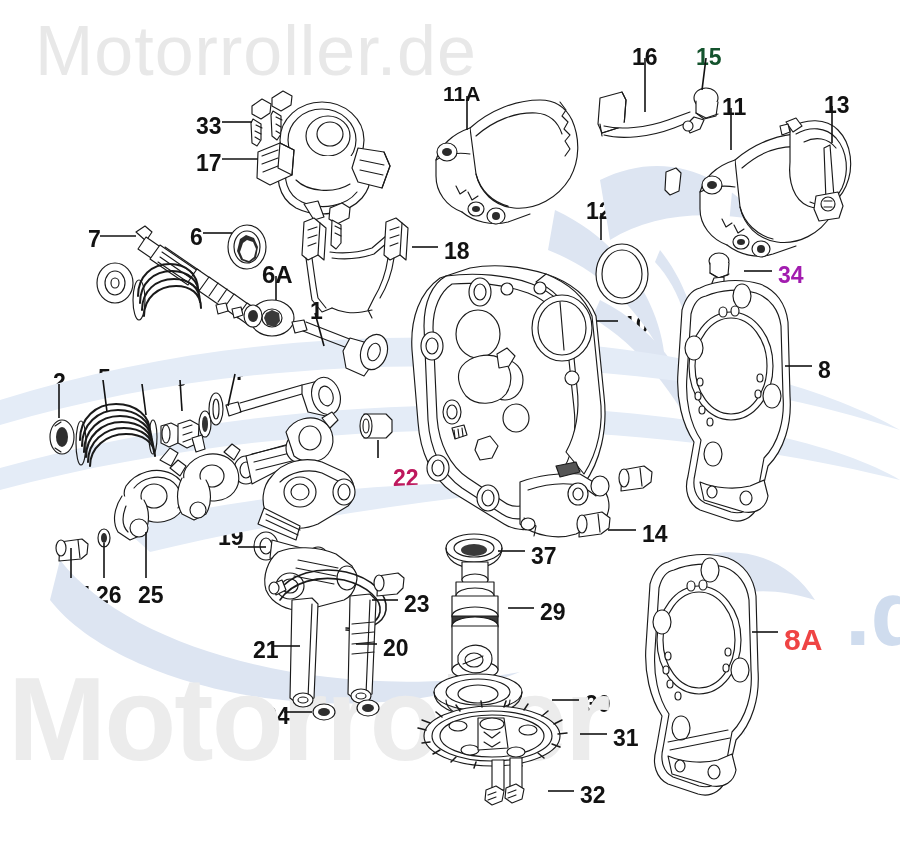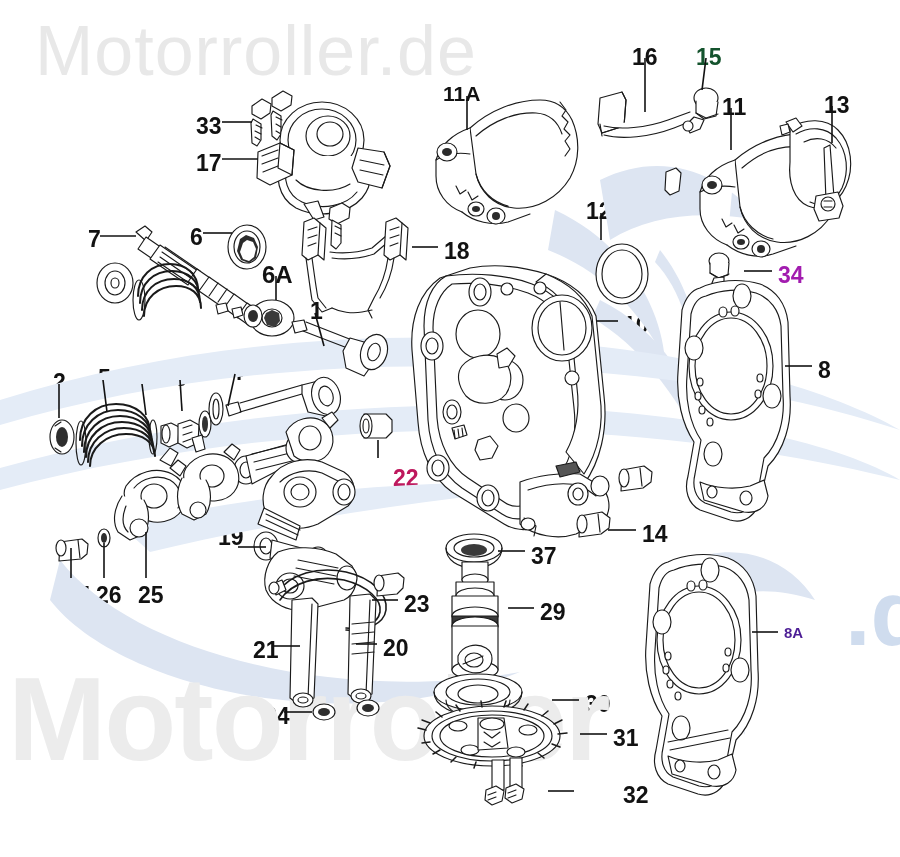--- a/index.html
+++ b/index.html
@@ -665,22 +665,22 @@
       <div class="lbl" style="left: 230px; top: 361px; font-size: 23px; color: rgb(18, 18, 18);">4</div>
       <div class="lbl" style="left: 377px; top: 467px; font-size: 23px; color: #be185d; margin-left: 16px;">22</div>
       <div class="lbl" style="left: 642px; top: 523px; font-size: 23px; color: rgb(18, 18, 18);">14</div>
       <div class="lbl" style="left: 531px; top: 545px; font-size: 23px; color: rgb(18, 18, 18);">37</div>
       <div class="lbl" style="left: 218px; top: 526px; font-size: 23px; color: rgb(18, 18, 18);">19</div>
       <div class="lbl" style="left: 64px; top: 584px; font-size: 23px; color: rgb(18, 18, 18);">27</div>
       <div class="lbl" style="left: 96px; top: 584px; font-size: 23px; color: rgb(18, 18, 18);">26</div>
       <div class="lbl" style="left: 138px; top: 584px; font-size: 23px; color: rgb(18, 18, 18);">25</div>
       <div class="lbl" style="left: 404px; top: 593px; font-size: 23px; color: rgb(18, 18, 18);">23</div>
       <div class="lbl" style="left: 540px; top: 601px; font-size: 23px; color: rgb(18, 18, 18);">29</div>
-      <div class="lbl" style="left: 784px; top: 625px; font-size: 15px; color: #4c1d95;">8A</div>
+      <div class="lbl" style="left: 784px; top: 625px; font-size: 30px; color: #ef4444;">8A</div>
       <div class="lbl" style="left: 253px; top: 639px; font-size: 23px; color: rgb(18, 18, 18);">21</div>
       <div class="lbl" style="left: 383px; top: 637px; font-size: 23px; color: rgb(18, 18, 18);">20</div>
       <div class="lbl" style="left: 585px; top: 693px; font-size: 23px; color: rgb(18, 18, 18);">30</div>
       <div class="lbl" style="left: 613px; top: 727px; font-size: 23px; color: rgb(18, 18, 18);">31</div>
       <div class="lbl" style="left: 264px; top: 705px; font-size: 23px; color: rgb(18, 18, 18);">24</div>
-      <div class="lbl" style="left: 580px; top: 784px; font-size: 23px; color: rgb(18, 18, 18); margin-left: 43px;">32</div>
+      <div class="lbl" style="left: 580px; top: 784px; font-size: 23px; color: rgb(18, 18, 18);">32</div>
     </div>
 
 </div>
 
 </body></html>

